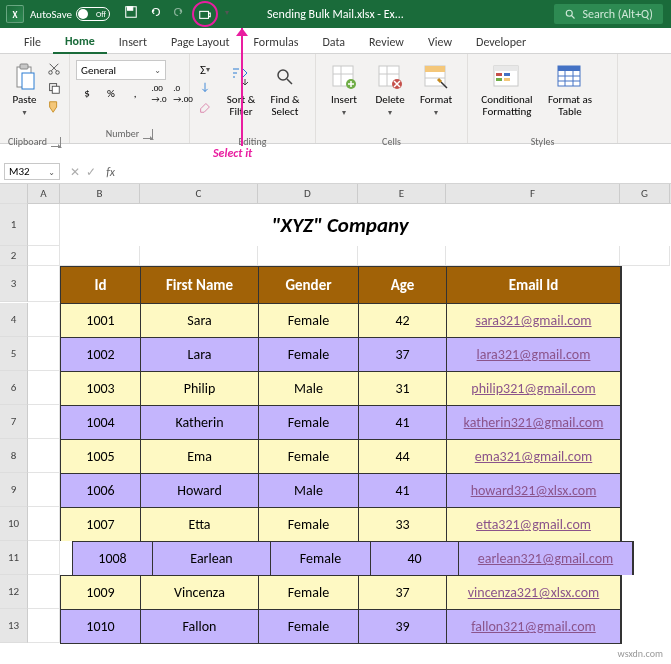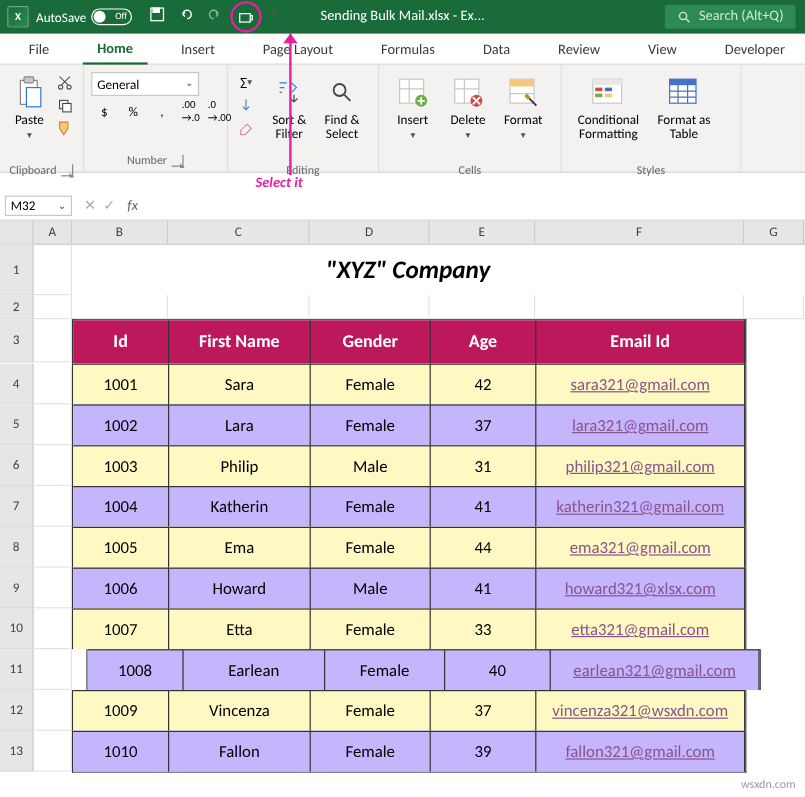--- a/index.html
+++ b/index.html
@@ -14,21 +14,21 @@
   .toggle-dot { width: 10px; height: 10px; background: #fff; border-radius: 50%; position: absolute; left: 1px; top: 1px; }
   .toggle-text { font-size: 8px; position: absolute; right: 3px; top: 1px; }
   .qat { display: flex; gap: 2px; margin-left: 6px; }
   .qat-btn { width: 22px; height: 22px; display: flex; align-items: center; justify-content: center; border-radius: 2px; cursor: pointer; }
   .qat-btn svg { width: 14px; height: 14px; }
   .macro-highlight { border: 2px solid #e91ea0; border-radius: 50%; width: 26px; height: 26px; }
   .title-center { position: absolute; left: 50%; transform: translateX(-50%); font-size: 12px;}
   .search-box { position: absolute; right: 8px; display: flex; align-items: center; gap: 6px; background: #2d8a52; padding: 3px 10px; border-radius: 2px; font-size: 12px; color: #cfe8d8; }
 
   
-  .tabs { height: 26px; display: flex; align-items: flex-end; padding-left: 12px; gap: 16px; background: #fff; border-bottom: 1px solid #d4d4d4; }
+  .tabs { height: 26px; display: flex; align-items: flex-end; padding-left: 12px; gap: 0; background: #fff; border-bottom: 1px solid #d4d4d4; }
   .tab { padding: 4px 12px; font-size: 12px; color: #3a3a3a; cursor: pointer; }
   .tab.active { color: #1a6b3a; border-bottom: 2px solid #1a6b3a; font-weight: 600; margin-bottom:-1px; }
 
   
   .ribbon { height: 90px; background: #f3f2f1; display: flex; border-bottom: 1px solid #d4d4d4; position: relative; }
   .group { border-right: 1px solid #e1dfdd; padding: 2px 6px 0; display: flex; flex-direction: column; justify-content: space-between; }
   .group-label { font-size: 10px; color: #666; text-align: center; padding: 2px 0 3px; display:flex; align-items:center; justify-content:center; gap:4px;margin-top:13px; }
   .group-body { flex: 1; display: flex; align-items: flex-start; gap: 2px; padding-top:4px; }
   .bigbtn { display: flex; flex-direction: column; align-items: center; width: 44px; padding: 2px; cursor: pointer; }
   .bigbtn-icon { width: 30px; height: 30px; display: flex; align-items: center; justify-content: center; }
@@ -61,21 +61,21 @@
   .gridbody { display: flex; flex-direction: column; }
   .gridrow { display: flex; }
   .cell { border-right:1px solid #e3e3e3; border-bottom:1px solid #e3e3e3; font-size: 11px; display:flex; align-items:center; }
   .cA{width:32px;} .cB{width:80px;} .cC{width:118px;} .cD{width:100px;} .cE{width:88px;} .cF{width:174px;} .cG{width:50px;}
   
   
   .company-title { font-family: Calibri, sans-serif; font-size: 21px; font-weight: bold; font-style: italic; text-align: center; height:42px; display:flex; align-items:center; justify-content:center; width:560px; }
   
   
   .tbl { border: 1px solid #333; }
-  .tbl-head { display:flex; height:36px; background:#be185d; }
+  .tbl-head { display:flex; height:36px; background:#a16207; }
   .tbl-head .th { color:#fff; font-family:Calibri,sans-serif; font-size:15px; font-weight:bold; display:flex; align-items:center; justify-content:center; border-right:1px solid #333; }
   .tbl-row { display:flex; height:34px; }
   .tbl-row .td { font-family:Calibri,sans-serif; font-size:14px; display:flex; align-items:center; justify-content:center; border-right:1px solid #333; border-top:1px solid #333; }
   .tbl-row.odd { background:#c4b5fd; }
   .tbl-row.even { background:#fef9c3; }
   .email { color:#8b548b; text-decoration:underline; cursor:pointer; }
   .w-id{width:80px;} .w-fn{width:118px;} .w-gn{width:100px;} .w-age{width:88px;} .w-em{width:174px; border-right:none;text-align:right;}
   
   .watermark { position:absolute; bottom:4px; right:8px; font-size:10px; color:#999;}
 </style>
@@ -510,21 +510,21 @@
         <div class="gridrow">
           <div class="rowhead" style="height:34px">12</div>
           <div class="cell cA" style="height:34px"></div>
           <div class="tbl" style="border-top:none;border-bottom:none;">
             <div class="tbl-row even">
               <div class="td w-id">1009</div>
               <div class="td w-fn">Vincenza</div>
               <div class="td w-gn">Female</div>
               <div class="td w-age">37</div>
               <div class="td w-em">
-                <span class="email">vincenza321@wsxdn.com</span>
+                <span class="email">vincenza321@xlsx.com</span>
               </div>
             </div>
           </div>
         </div>
         <div class="gridrow">
           <div class="rowhead" style="height:34px">13</div>
           <div class="cell cA" style="height:34px"></div>
           <div class="tbl" style="border-top:none;border-bottom:none;border-bottom:1px solid #333;">
             <div class="tbl-row odd">
               <div class="td w-id">1010</div>

